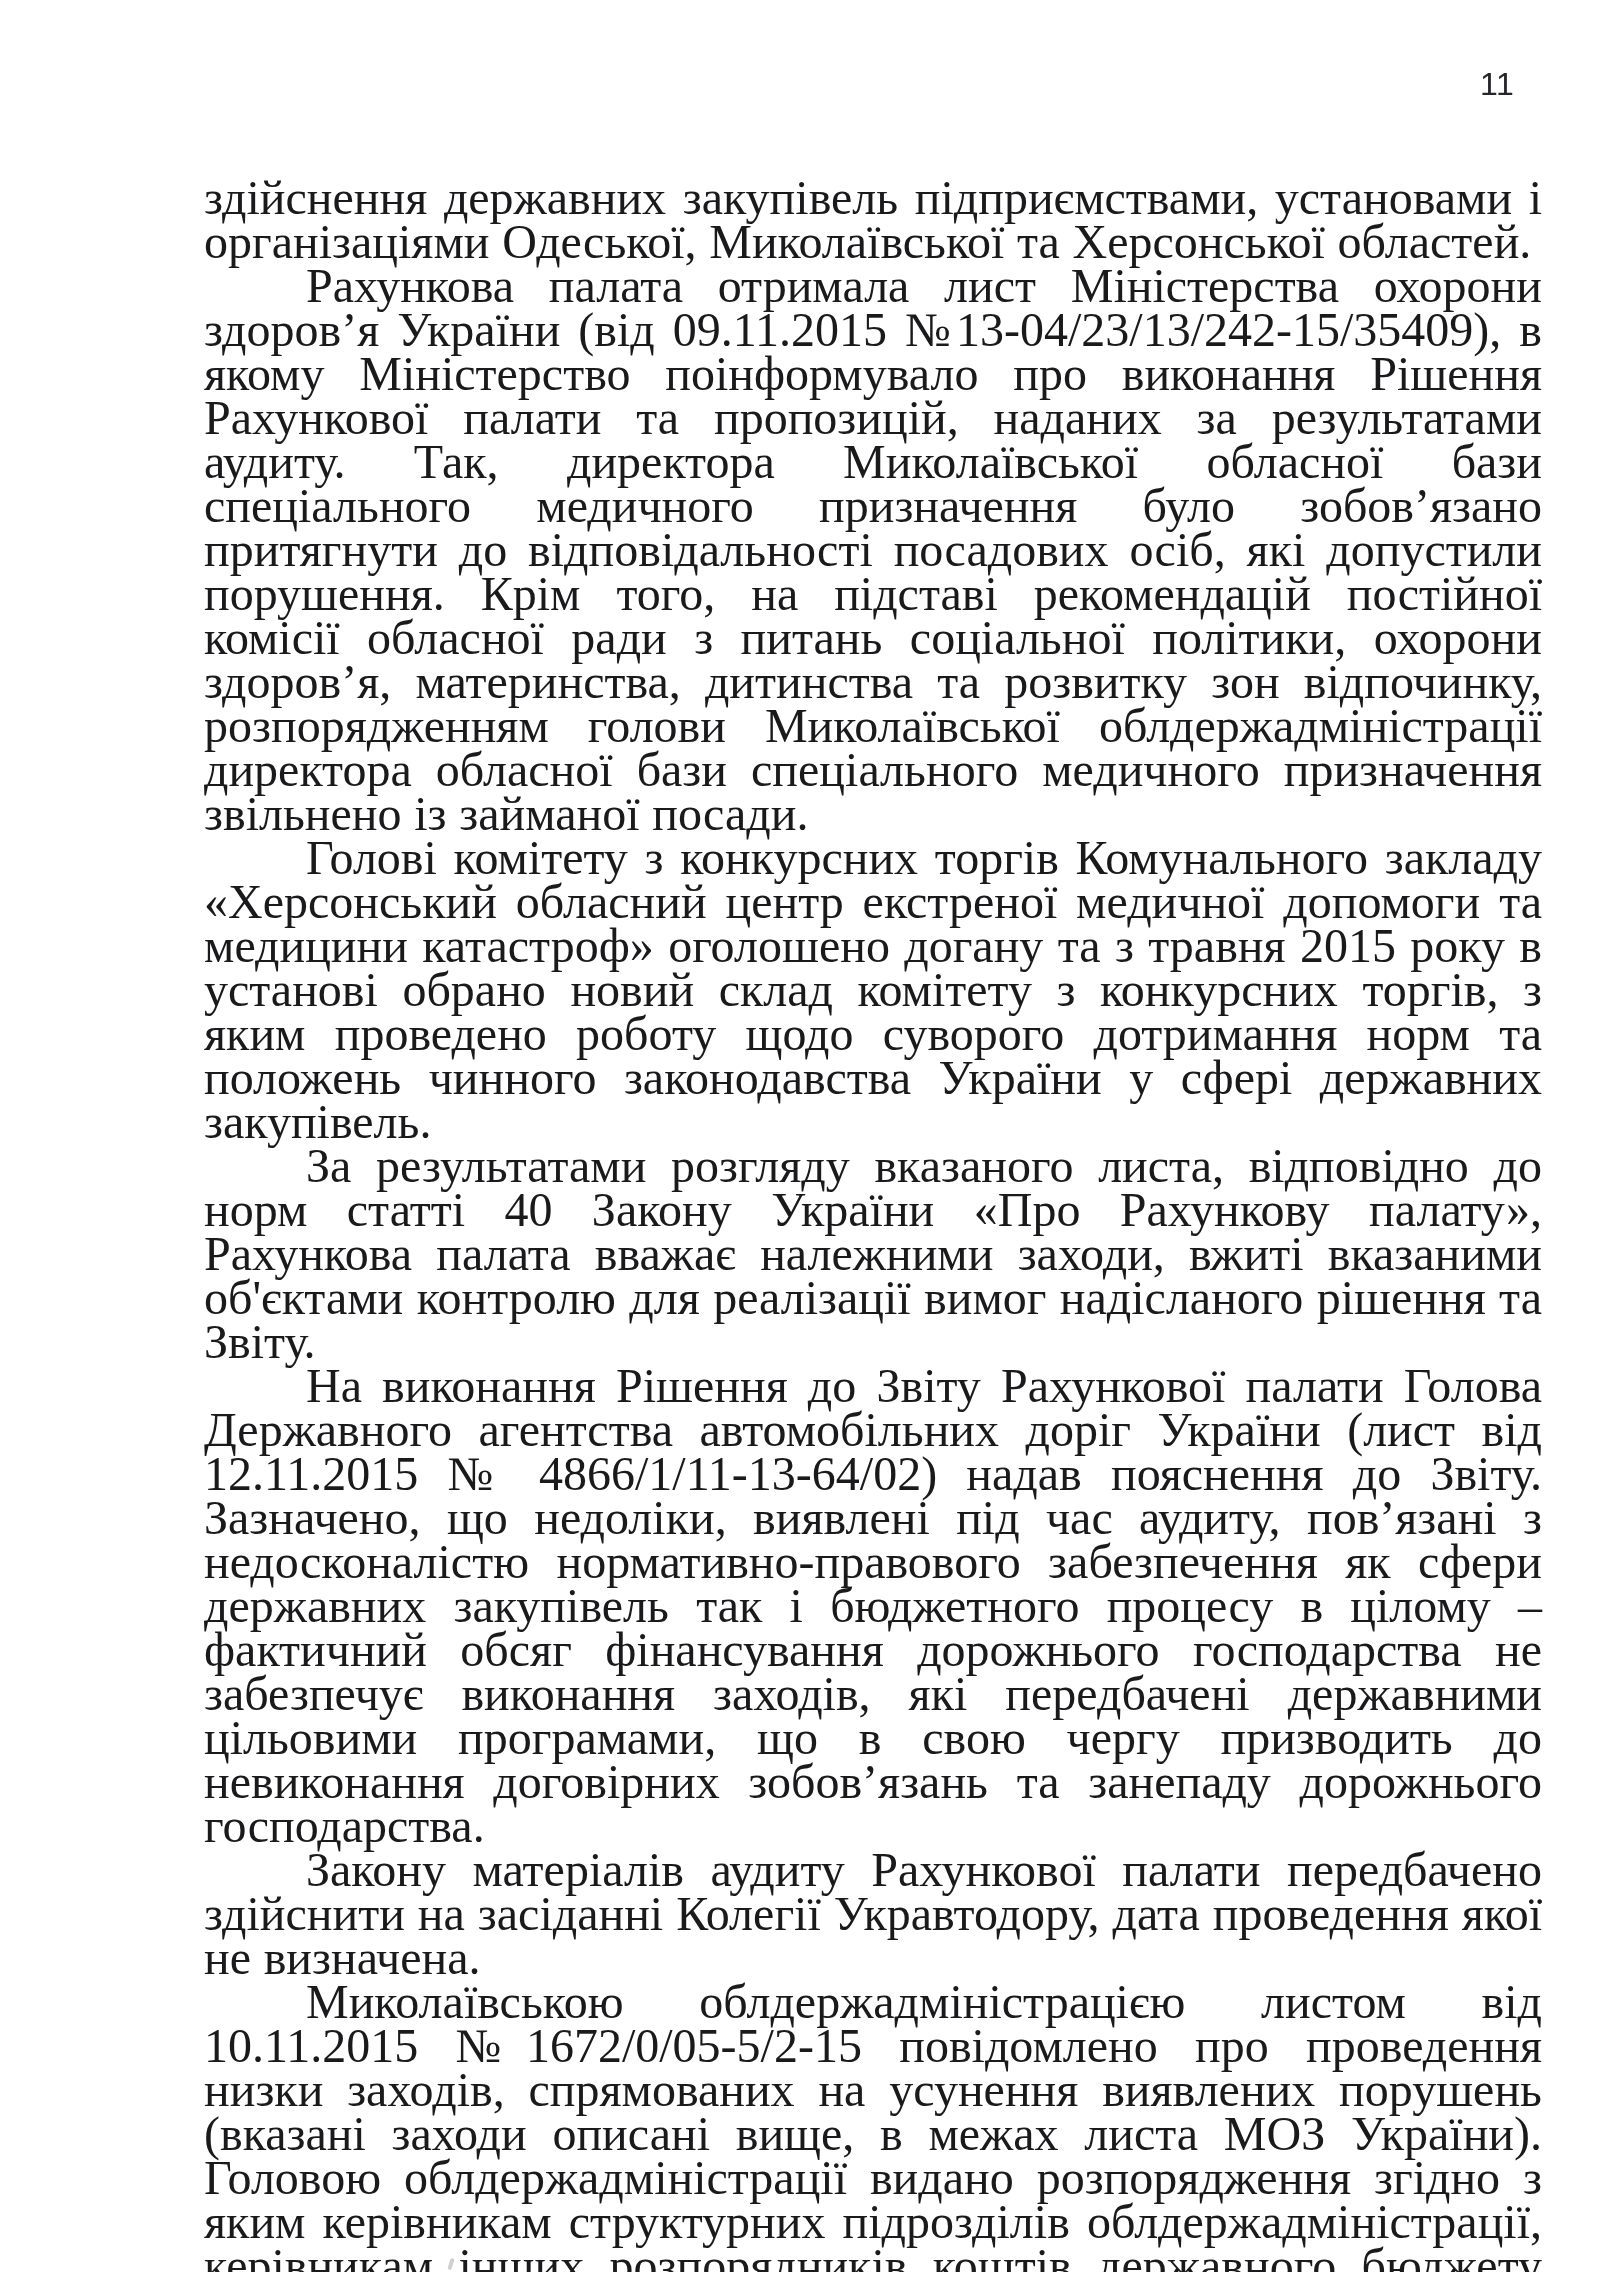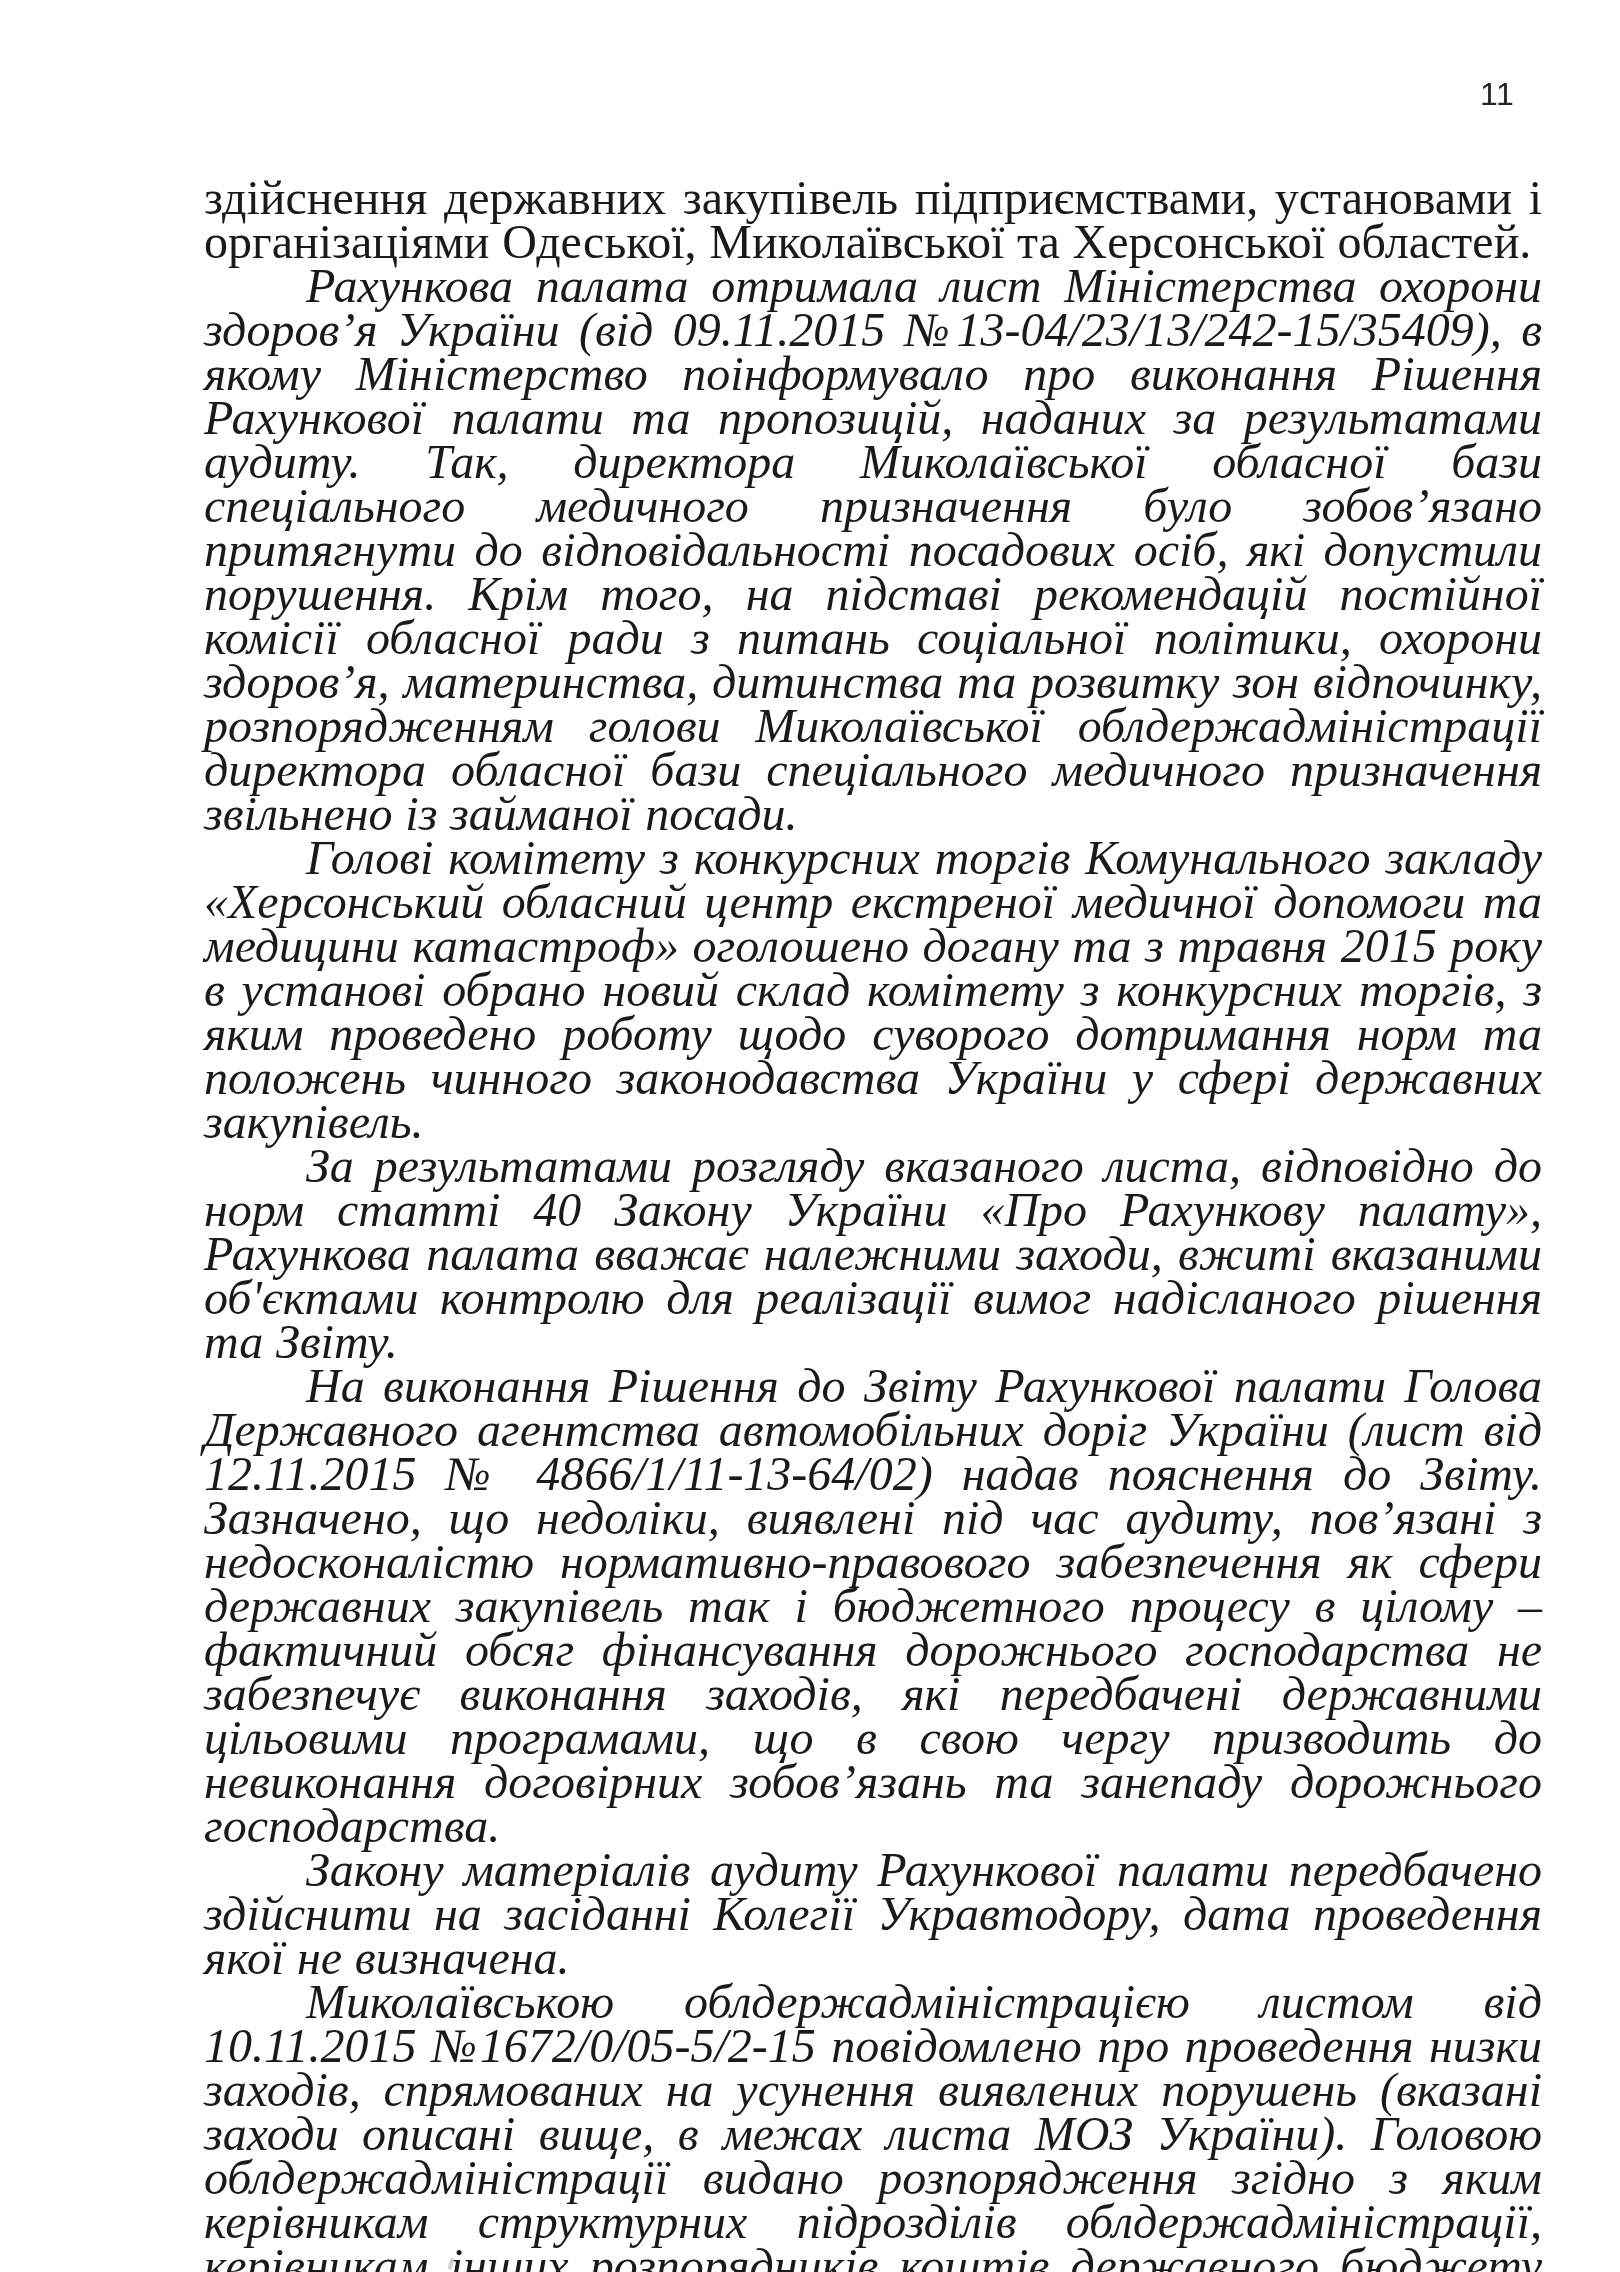--- a/index.html
+++ b/index.html
@@ -20,21 +20,20 @@
     position: absolute;
     top: 68px;
     left: 1480px;
     width: 59px;
     font-family: "Liberation Sans", "DejaVu Sans", sans-serif;
     font-size: 32px;
     line-height: 32px;
     color: #26262a;
     text-align: left;
     letter-spacing: 0.7px;
-    margin-top: 10px;
   }
   .content {
     position: absolute;
     top: 132px;
     left: 204px;
     width: 1338px;
     font-size: 48px;
     line-height: 44px;
     text-align: justify;
     text-justify: inter-word;
@@ -42,21 +41,20 @@
     margin-top: 44px;
   }
   .para {
     margin: 0;
     padding: 0;
     text-indent: 0;
     word-spacing: 0.7px;
   }
   .para.indent {
     text-indent: 102px;
-    font-style: italic;
   }
   
   .speck {
     position: absolute;
     top: 2258px;
     left: 449px;
     width: 4px;
     height: 12px;
     background: #b9bcbf;
     transform: rotate(18deg);

